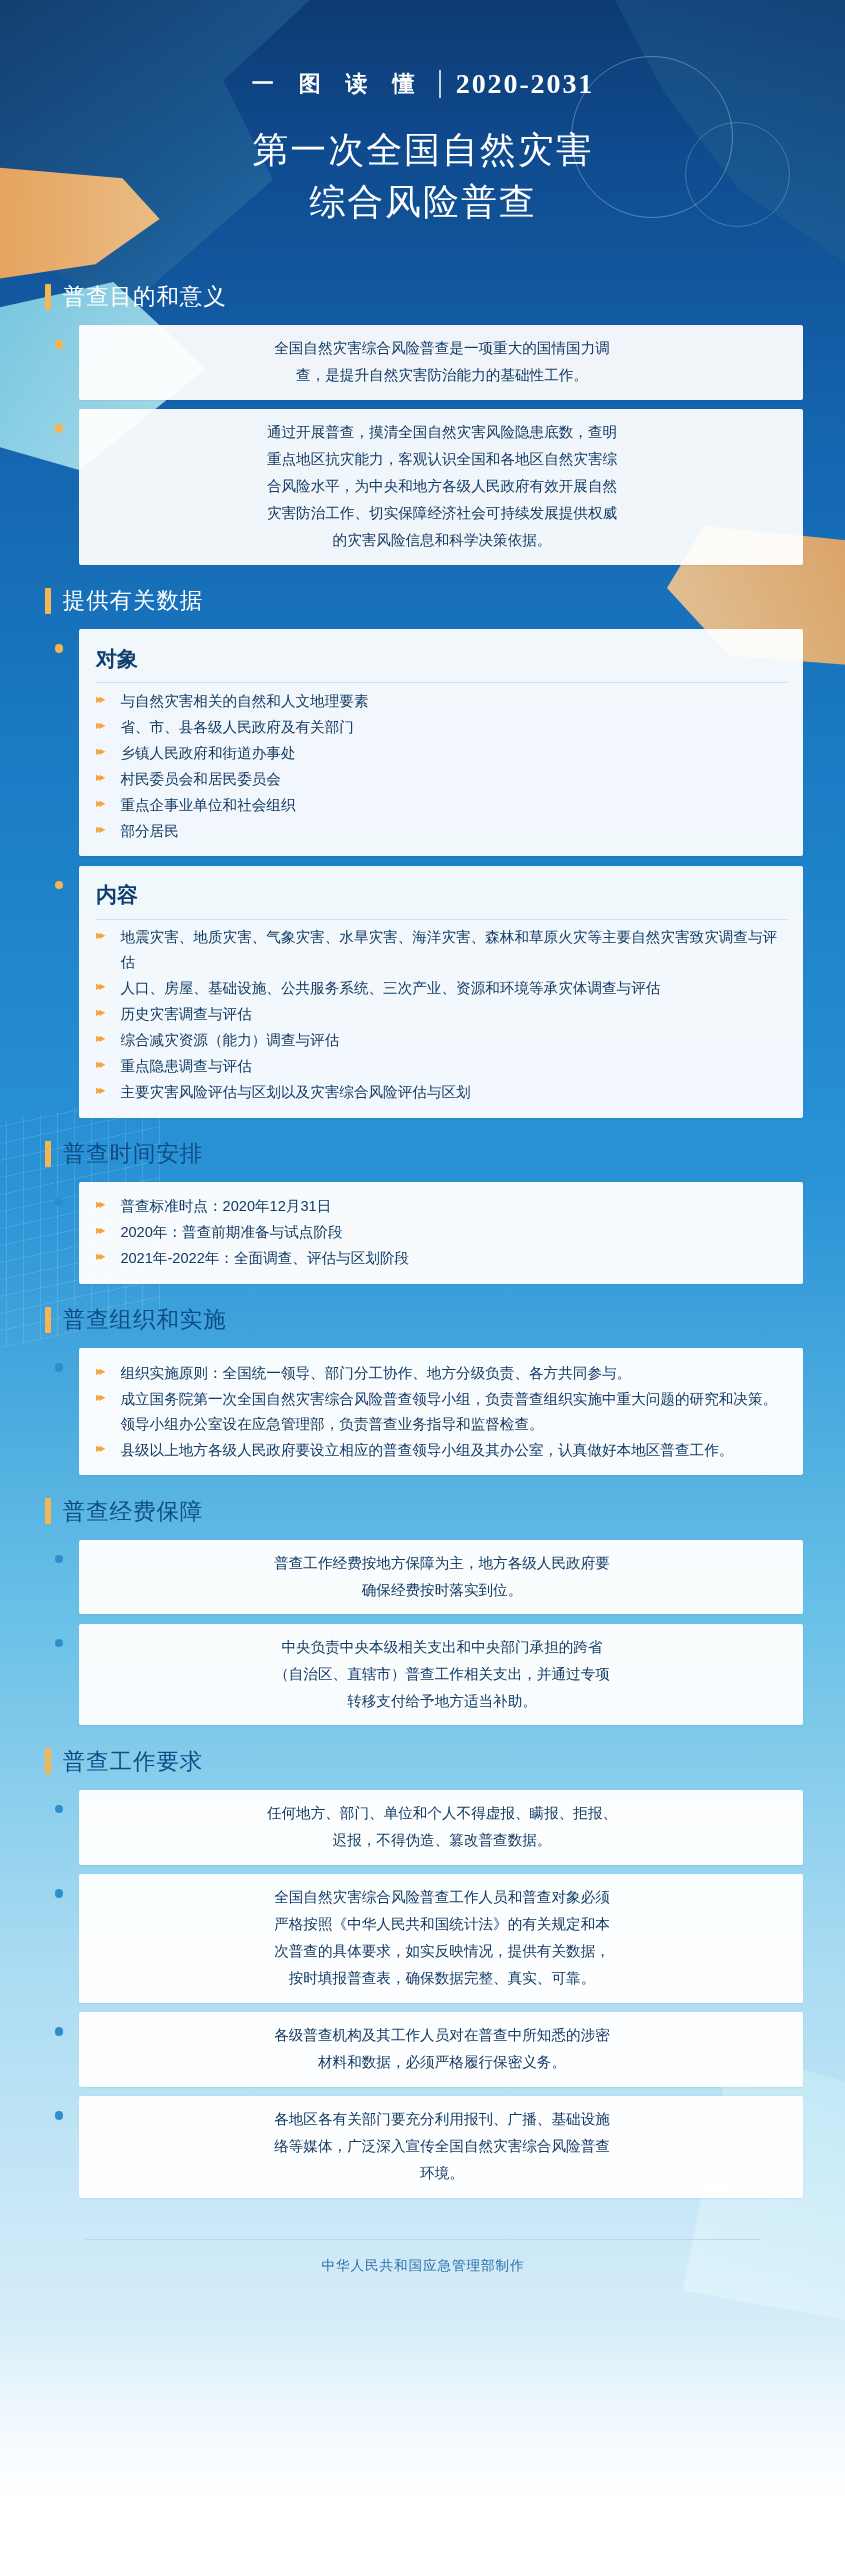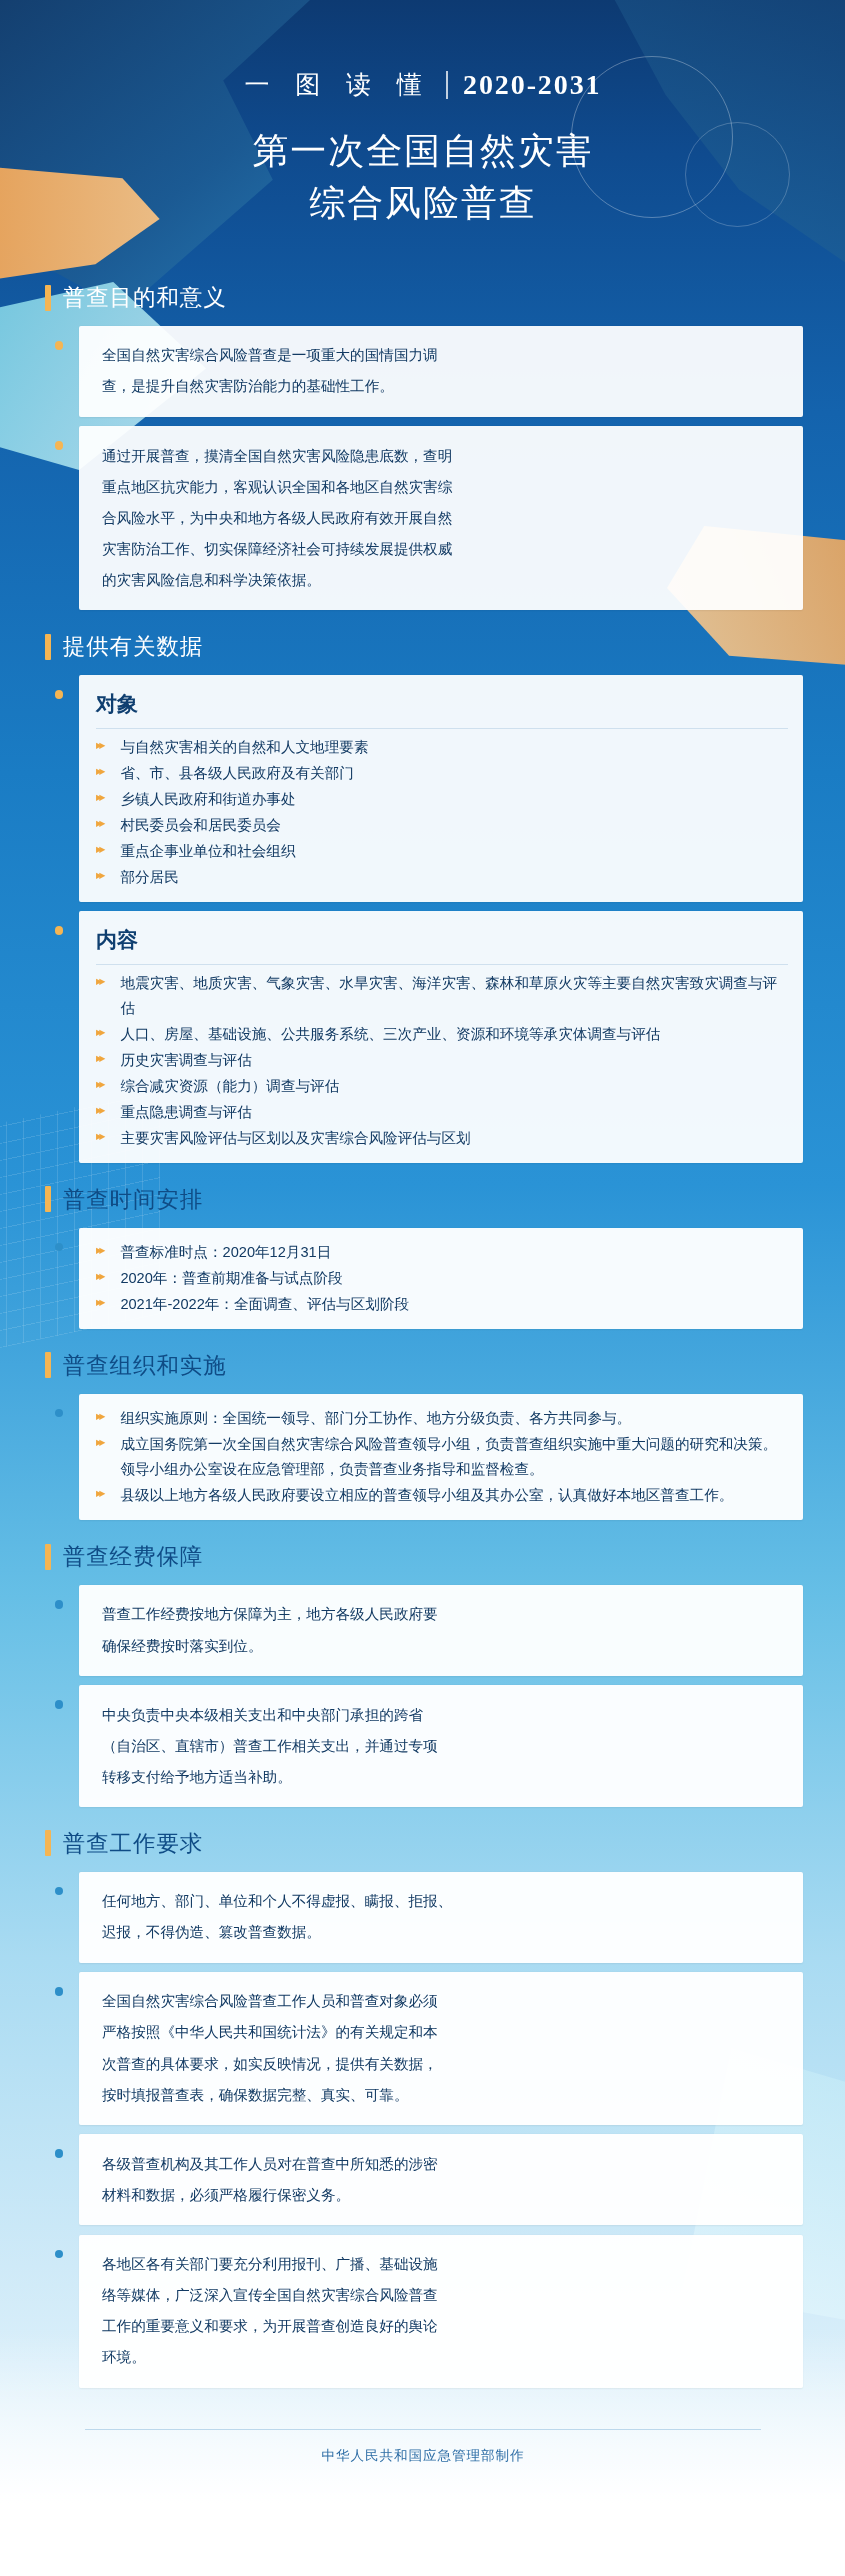--- a/index.html
+++ b/index.html
@@ -75,21 +75,21 @@
     opacity:.5;
   }
 
   
   header{position:relative;z-index:3;padding:68px 0 24.4px 0;text-align:center;}
   .kicker{
     display:flex;align-items:center;justify-content:center;gap:15px;
     color:#ffffff;
   }
   .kicker .k-cn{
-    font-size:25px;letter-spacing:9.4px;font-weight:400;
+    font-size:22px;letter-spacing:9.4px;font-weight:700;
   }
   .kicker .k-bar{width:1.9px;height:28px;background:rgba(255,255,255,.75);}
   .kicker .k-year{
     font-size:28px;font-weight:700;letter-spacing:1.9px;
     font-family:"Liberation Serif","DejaVu Serif",serif;
   }
   .maintitle{
     margin-top:24.4px;color:#ffffff;font-weight:400;
     font-size:36px;line-height:1.42;letter-spacing:1.9px;
   }
@@ -109,21 +109,21 @@
   .card{
     position:relative;background:rgba(255,255,255,.94);
     border-radius:1.9px;padding:11.3px 15px 11.3px 17px;margin:0 0 9.4px 36px;
     color:#123a63;font-size:14.6px;line-height:1.72;
     box-shadow:0 0.9px 1.9px rgba(0,0,0,.06);
   }
   .card .dot{
     position:absolute;left:-24.4px;top:15px;width:8.5px;height:8.5px;border-radius:50%;
     background:#f5b553;
   }
-  .card p{margin:6px;}
+  .card p{margin:0;text-align:center;}
   .card p+p{margin-top:1.9px;}
 
   .sub-label{
     font-weight:700;font-size:21px;color:#0f3f70;
     padding-bottom:5.6px;margin-bottom:5.6px;border-bottom:0.9px solid #cfe0ee;
   }
   ul.arrow{list-style:none;margin:0;padding:0;}
   ul.arrow li{
     position:relative;padding-left:24.4px;margin:0.9px 0;
   }
@@ -288,21 +288,20 @@
       </div>
       <div class="card">
         <span class="dot"></span>
         <p>各级普查机构及其工作人员对在普查中所知悉的涉密</p>
         <p>材料和数据，必须严格履行保密义务。</p>
       </div>
       <div class="card">
         <span class="dot"></span>
         <p>各地区各有关部门要充分利用报刊、广播、基础设施</p>
         <p>络等媒体，广泛深入宣传全国自然灾害综合风险普查</p>
-        <p>工作的重要意义和要求，为开展普查创造良好的舆论</p>
         <p>环境。</p>
       </div>
     </div>
 
   </div>
 
   <footer>
     <div class="foot-rule"></div>
     <span>中华人民共和国应急管理部制作</span>
   </footer>

